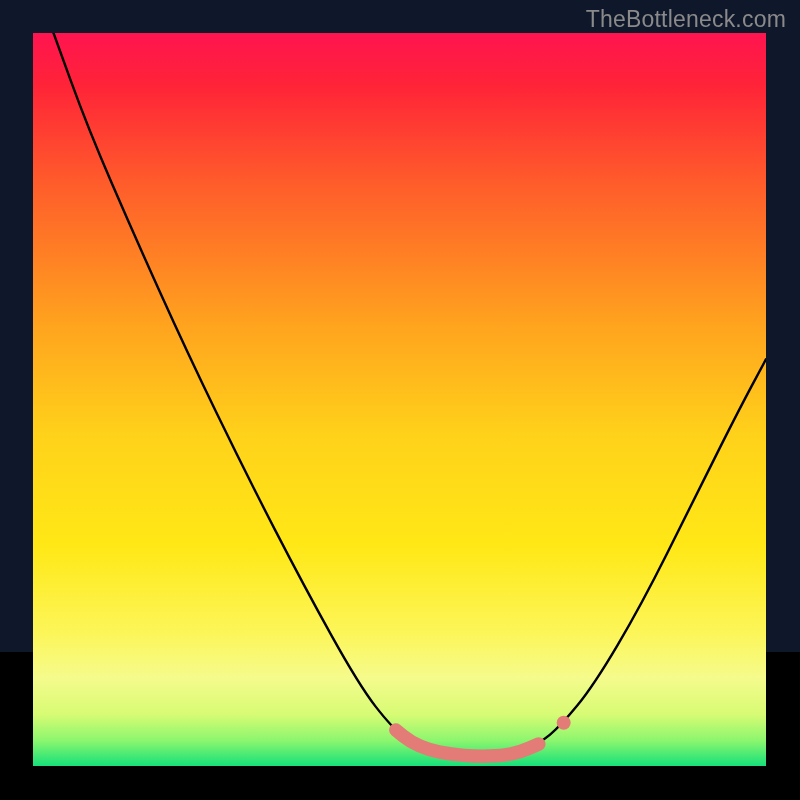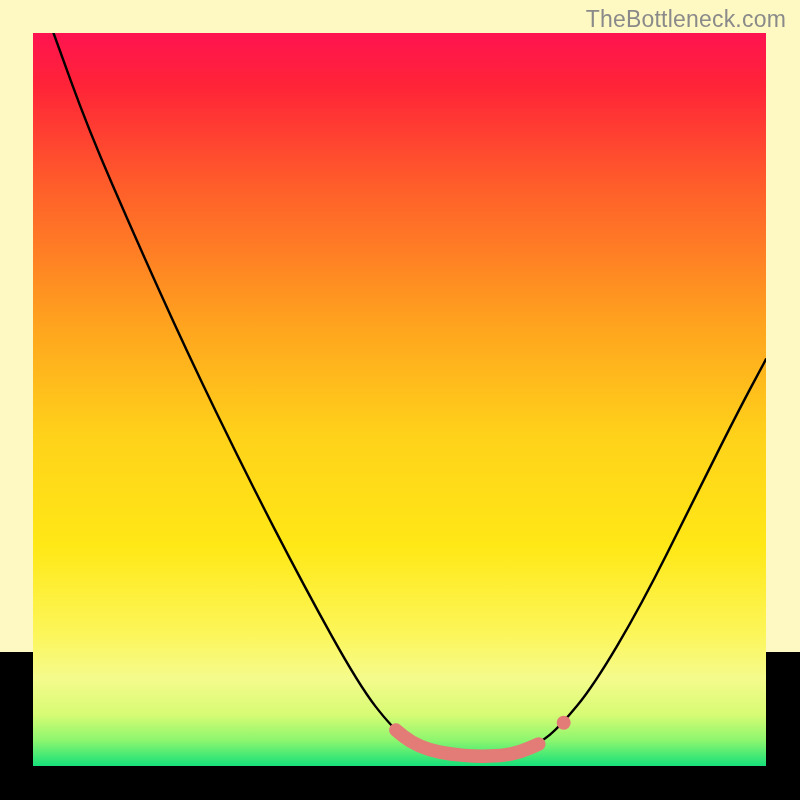--- a/index.html
+++ b/index.html
@@ -9,21 +9,21 @@
     height: 800px;
     background: #000;
     overflow: hidden;
   }
   .frame {
     position: absolute;
     left: 0;
     top: 0;
     width: 800px;
     height: 652px;
-    background: #fef9c3;
+    background: #0f172a;
   }
   .plot {
     position: absolute;
     left: 33px;
     top: 33px;
     width: 733px;
     height: 733px;
   }
   .watermark {
     position: absolute;

